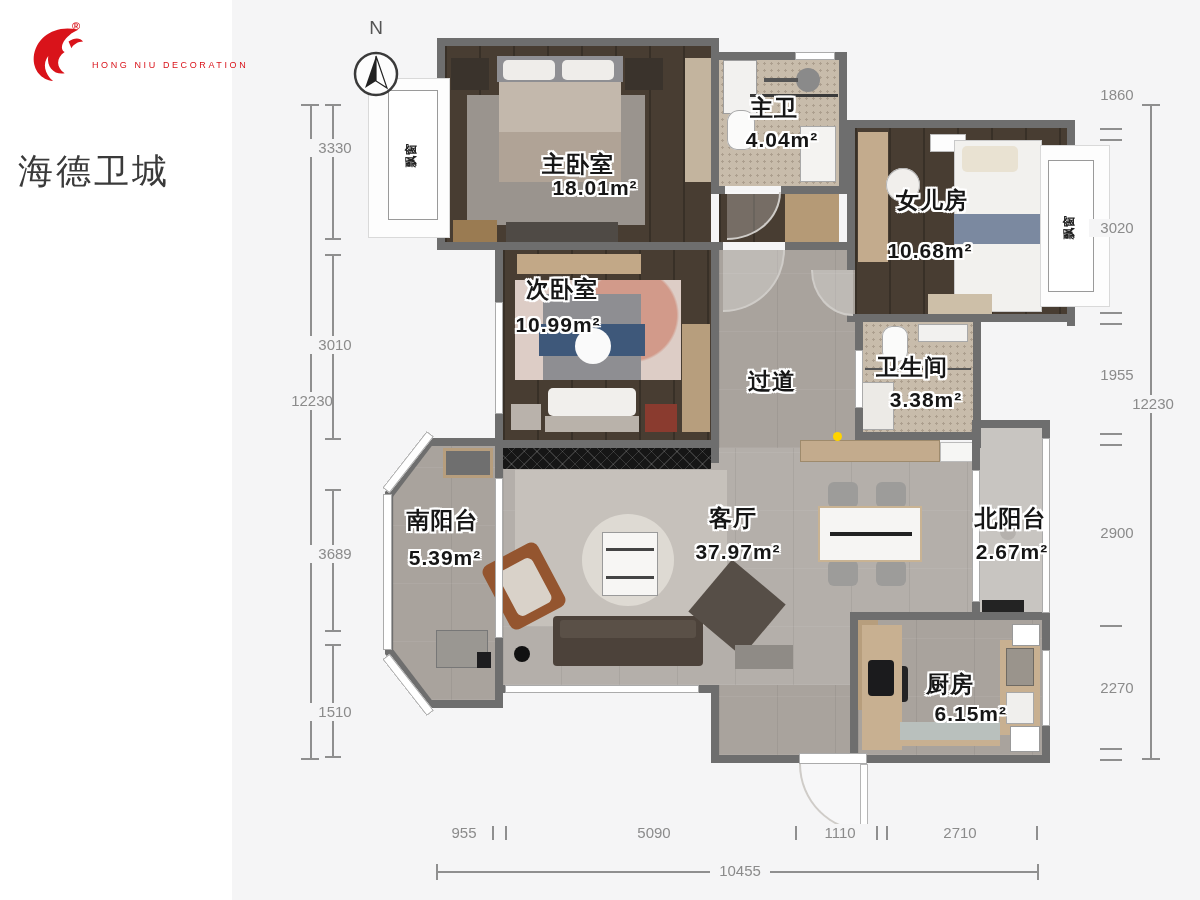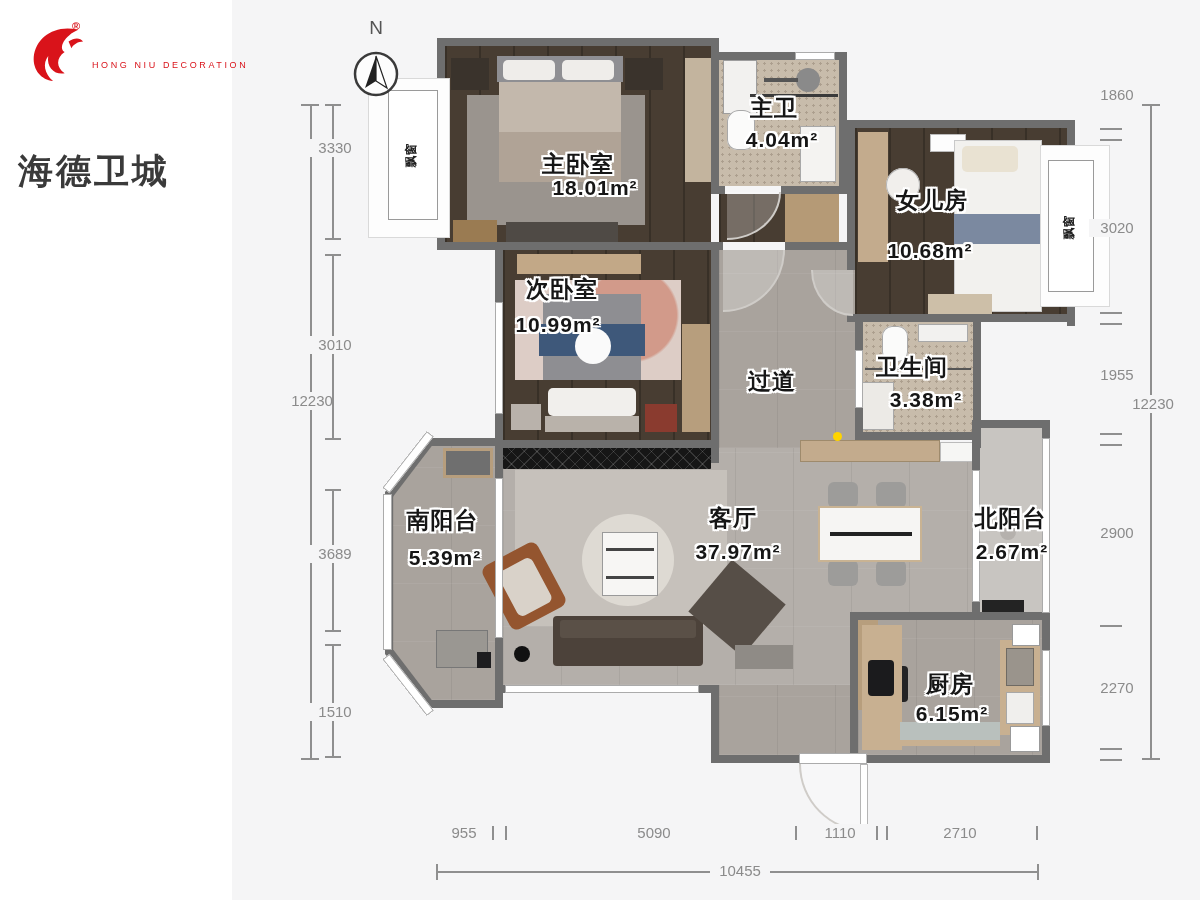--- a/index.html
+++ b/index.html
@@ -5,21 +5,21 @@
   html,body{margin:0;padding:0;background:#e9e9e9;}
   .page{position:relative;width:1200px;height:900px;background:#f5f5f6;overflow:hidden;
         font-family:"Liberation Sans","DejaVu Sans",sans-serif;}
   .abs{position:absolute;}
   
   .brand-panel{position:absolute;left:0;top:0;width:232px;height:900px;background:#ffffff;}
   .logo{position:absolute;left:26px;top:24px;width:200px;height:60px;}
   .logo-cn{position:absolute;left:66px;top:2px;font-size:27px;font-weight:700;color:#d9131a;letter-spacing:5px;white-space:nowrap;}
   .logo-en{position:absolute;left:66px;top:36px;font-size:9px;font-weight:400;color:#d9131a;letter-spacing:2.6px;white-space:nowrap;}
   .logo-reg{position:absolute;left:46px;top:-4px;font-size:11px;color:#d9131a;font-weight:700;}
-  .project-title{position:absolute;left:18px;top:148px;font-size:35px;font-weight:700;color:#3a3a3a;letter-spacing:3px;margin:0;}
+  .project-title{position:absolute;left:18px;top:148px;font-size:35px;font-weight:400;color:#3a3a3a;letter-spacing:3px;margin:0;}
   
   .wall{position:absolute;background:#6e6e6e;}
   .floor{position:absolute;}
   .wood{background:#483d32;background-image:repeating-linear-gradient(90deg,rgba(0,0,0,.22) 0 2px,rgba(255,255,255,0) 2px 34px);}
   .stone{background:#a9a39d;background-image:repeating-linear-gradient(0deg,rgba(255,255,255,.06) 0 1px,rgba(0,0,0,0) 1px 58px),repeating-linear-gradient(90deg,rgba(0,0,0,.06) 0 1px,rgba(0,0,0,0) 1px 58px);}
   .stone-light{background:#b4afaa;background-image:repeating-linear-gradient(0deg,rgba(255,255,255,.06) 0 1px,rgba(0,0,0,0) 1px 58px),repeating-linear-gradient(90deg,rgba(0,0,0,.06) 0 1px,rgba(0,0,0,0) 1px 58px);}
   .speckle{background:#c8bcab;background-image:radial-gradient(rgba(120,105,88,.35) 1px,rgba(0,0,0,0) 1.4px);background-size:7px 7px;}
   .win{position:absolute;background:#fff;box-shadow:inset 0 0 0 1px #ababab;}
   .furn{position:absolute;}
   .arc{position:absolute;border:2px solid #cfccc8;background:rgba(255,255,255,.25);}
@@ -232,21 +232,21 @@
   <div class="rl rname" style="left:722px;top:369px;width:100px;">过道</div>
   <div class="rl rname" style="left:852px;top:355px;width:120px;">卫生间</div>
   <div class="rl rarea" style="left:857px;top:388px;width:138px;">3.38m²</div>
   <div class="rl rname" style="left:683px;top:506px;width:100px;">客厅</div>
   <div class="rl rarea" style="left:678px;top:540px;width:120px;">37.97m²</div>
   <div class="rl rname" style="left:390px;top:508px;width:105px;">南阳台</div>
   <div class="rl rarea" style="left:390px;top:546px;width:110px;">5.39m²</div>
   <div class="rl rname" style="left:958px;top:506px;width:105px;">北阳台</div>
   <div class="rl rarea" style="left:957px;top:540px;width:110px;">2.67m²</div>
   <div class="rl rname" style="left:900px;top:672px;width:100px;">厨房</div>
-  <div class="rl rarea" style="left:897px;top:702px;width:110px;">6.15m²</div>
+  <div class="rl rarea" style="left:897px;top:702px;width:110px;text-align:right;">6.15m²</div>
 
   <svg class="abs" style="left:352px;top:14px;" width="48" height="92" viewBox="0 0 48 92">
     <text x="24" y="20" text-anchor="middle" font-size="19" fill="#555" font-family="Liberation Sans, sans-serif">N</text>
     <circle cx="24" cy="60" r="21" fill="#fdfdfd" stroke="#3a3a3a" stroke-width="2.5"></circle>
     <path d="M24,42 L13,74 L24,67 Z" fill="#222"></path>
     <path d="M24,42 L35,74 L24,67 Z" fill="#fff" stroke="#222" stroke-width="1.2"></path>
   </svg>
 
   <div class="dline" style="left:310px;top:105px;width:2px;height:655px;"></div>
   <div class="dline" style="left:301px;top:104px;width:18px;height:2px;"></div>

